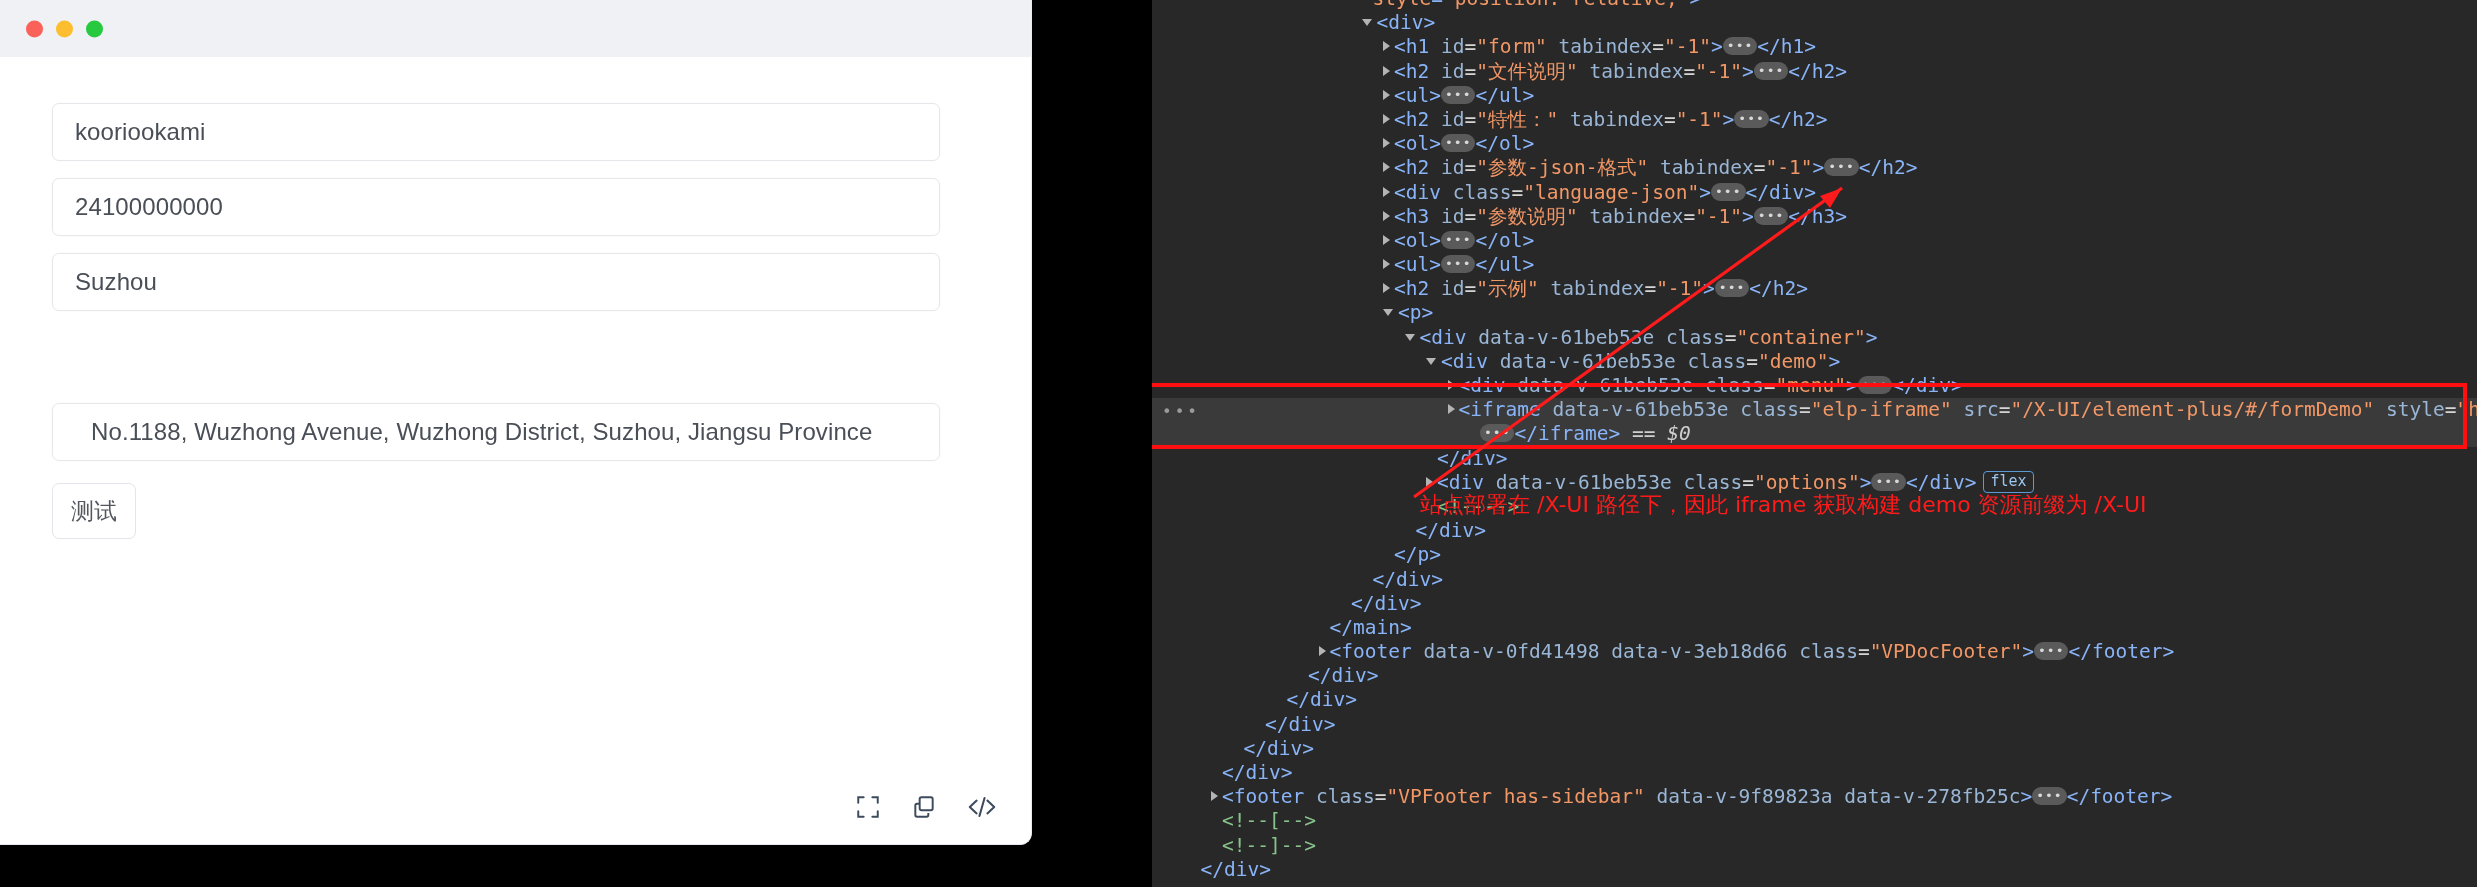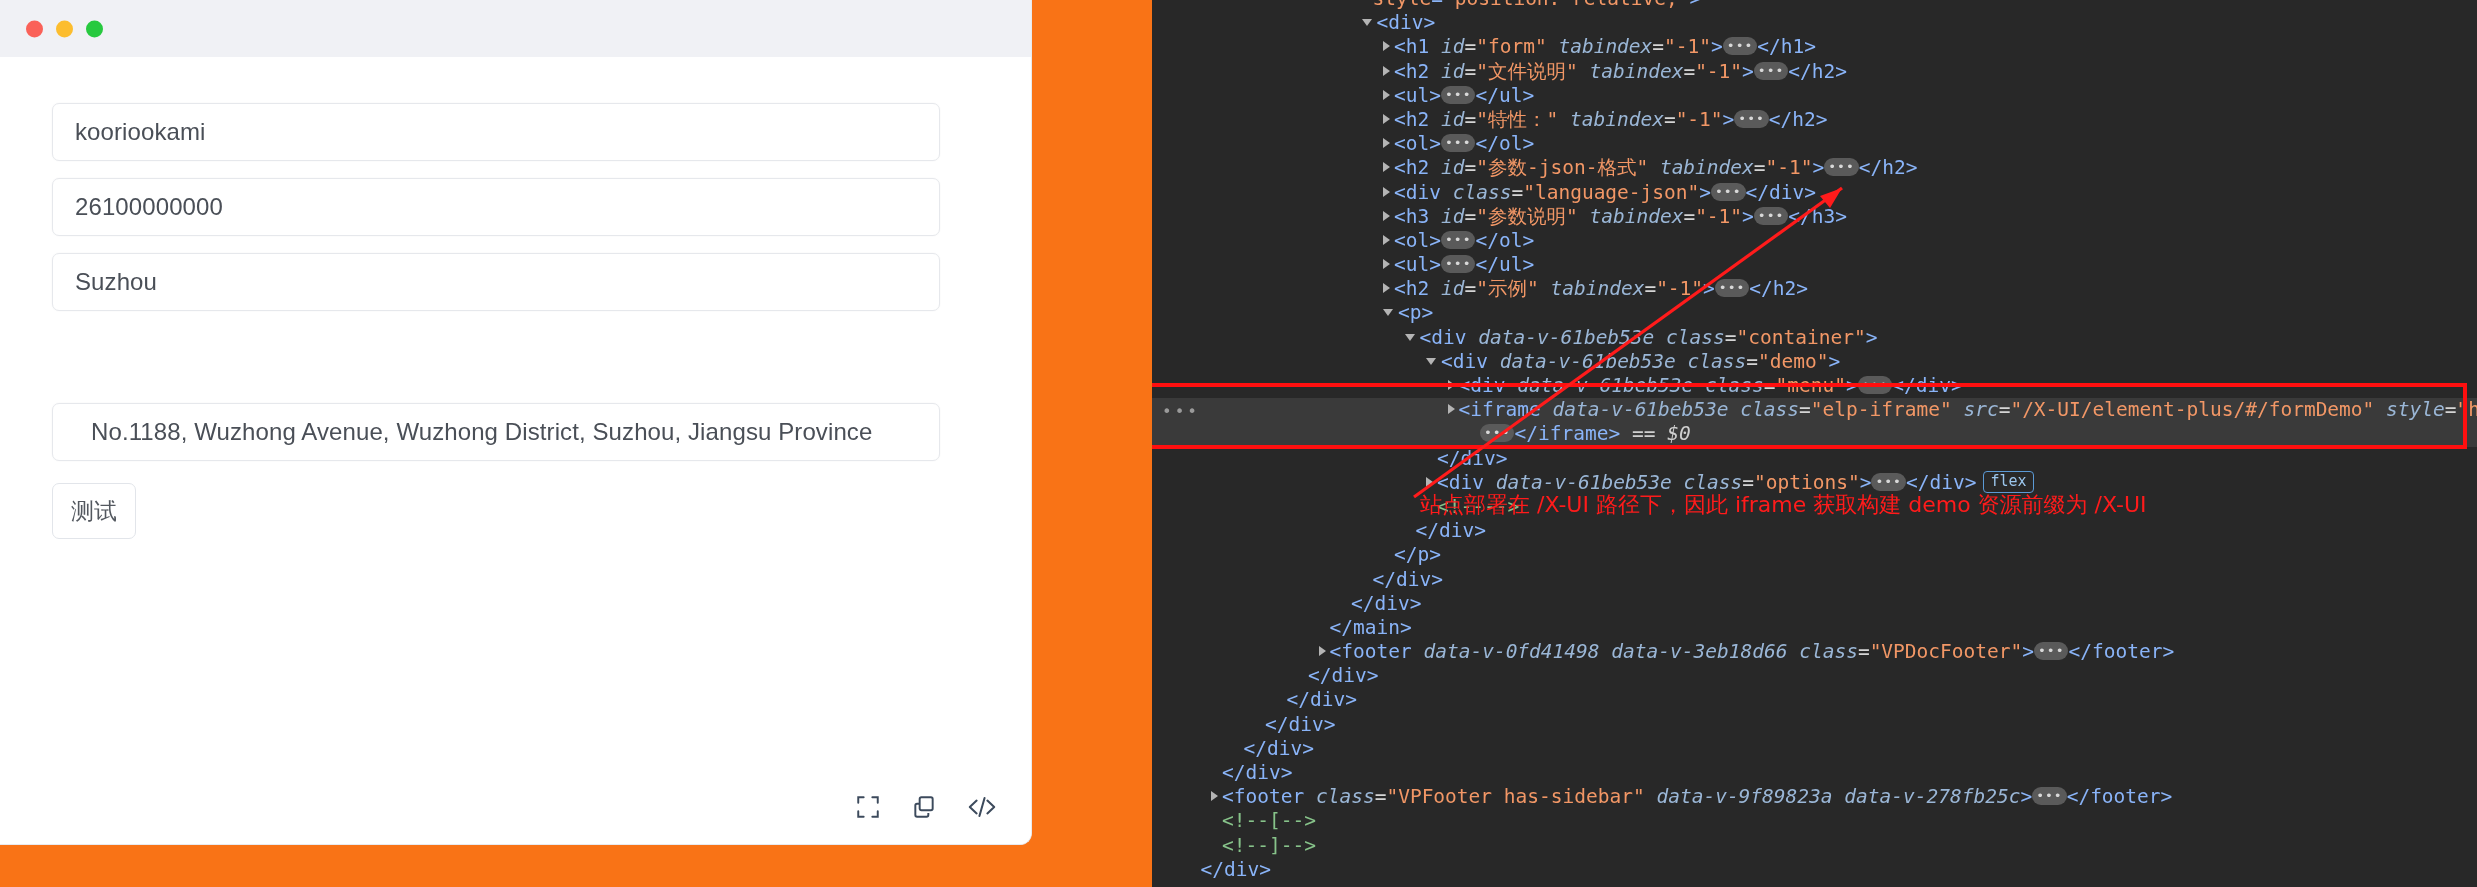--- a/index.html
+++ b/index.html
@@ -6,21 +6,21 @@
   body{
     width:2477px;height:887px;overflow:hidden;
     background:#ffffff;
     font-family:"Liberation Sans","DejaVu Sans",sans-serif;
   }
   .screen{position:relative;width:2477px;height:887px;}
 
   
   .left-pane{
     position:absolute;left:0;top:0;width:1152px;height:887px;
-    background:#f97316;
+    background:#000000;
   }
   .demo-card{
     position:absolute;left:-40px;top:0;width:1072px;height:845px;
     background:#ffffff;
     border:1px solid #e8eaef;
     border-top:none;border-left:none;
     border-radius:0 0 12px 0;
     box-sizing:border-box;
     overflow:hidden;
   }
@@ -96,21 +96,21 @@
     display:inline-block;width:0;height:0;vertical-align:2px;
     border-left:7px solid #b4b4b4;border-top:5px solid transparent;border-bottom:5px solid transparent;
     margin-right:4px;
   }
   .tri.open{
     border-left:5px solid transparent;border-right:5px solid transparent;
     border-top:7px solid #b4b4b4;border-bottom:none;vertical-align:3px;
     margin-right:5px;
   }
   .tag{color:#8ab4f8;}
-  .attr{color:#9ab6d6;font-style:italic;}
+  .attr{color:#9ab6d6;}
   .val{color:#f29766;}
   .punct{color:#8ab4f8;}
   .comment{color:#87c38a;}
   .ellip{
     display:inline-block;background:#5a5a5a;color:#d8d8d8;
     border-radius:9px;font-size:13px;line-height:13px;
     padding:2px 4px 3px 4px;vertical-align:3px;letter-spacing:1px;
   }
   .eqs{color:#cfcfcf;font-style:italic;}
   .flexbadge{
@@ -147,21 +147,21 @@
       <div class="title-bar">
         <div class="dots">
           <span class="dot red"></span>
           <span class="dot yellow"></span>
           <span class="dot green"></span>
         </div>
       </div>
 
       <div class="form-area">
         <div class="field f1">kooriookami</div>
-        <div class="field f2">26100000000</div>
+        <div class="field f2">24100000000</div>
         <div class="field f3">Suzhou</div>
         <div class="field f5">No.1188, Wuzhong Avenue, Wuzhong District, Suzhou, Jiangsu Province</div>
 
         <div class="test-btn">测试</div>
       </div>
 
       <div class="card-actions">
         <span title="fullscreen">
           <svg width="26" height="26" viewBox="0 0 24 24" fill="none" stroke="#3c4a5c" stroke-width="1.8" stroke-linecap="round">
             <path d="M3 8V3h5"></path>

